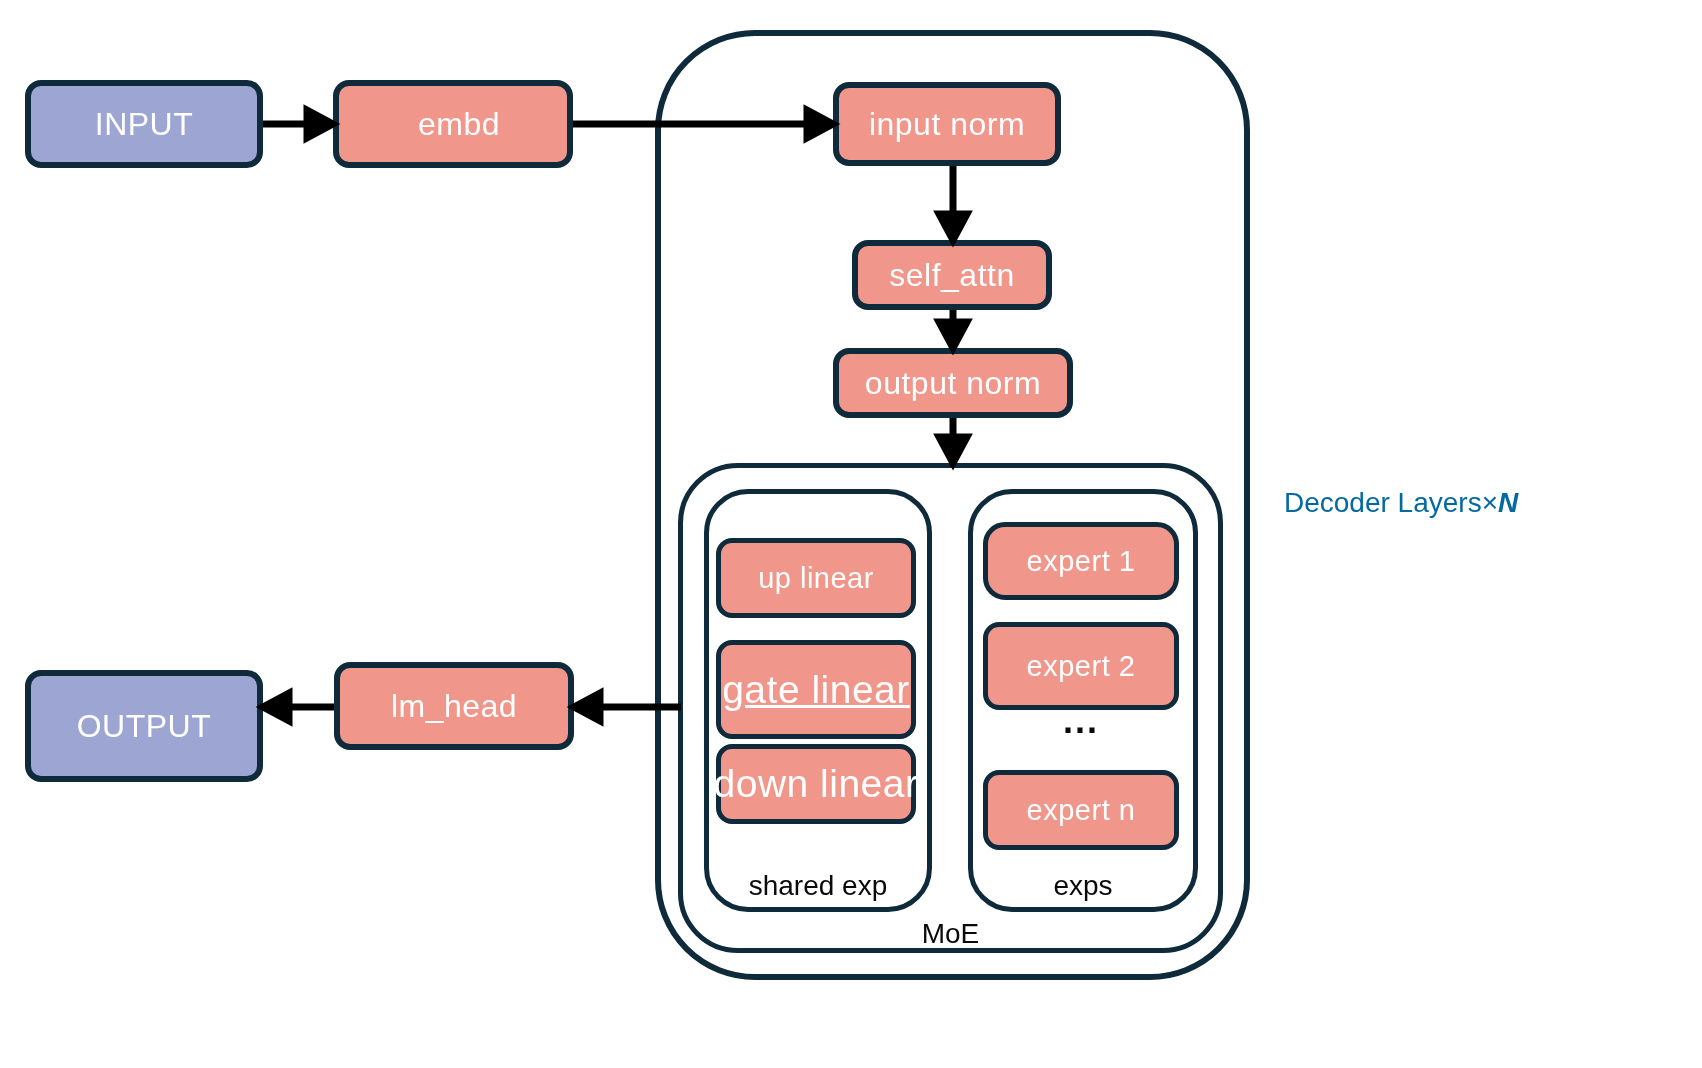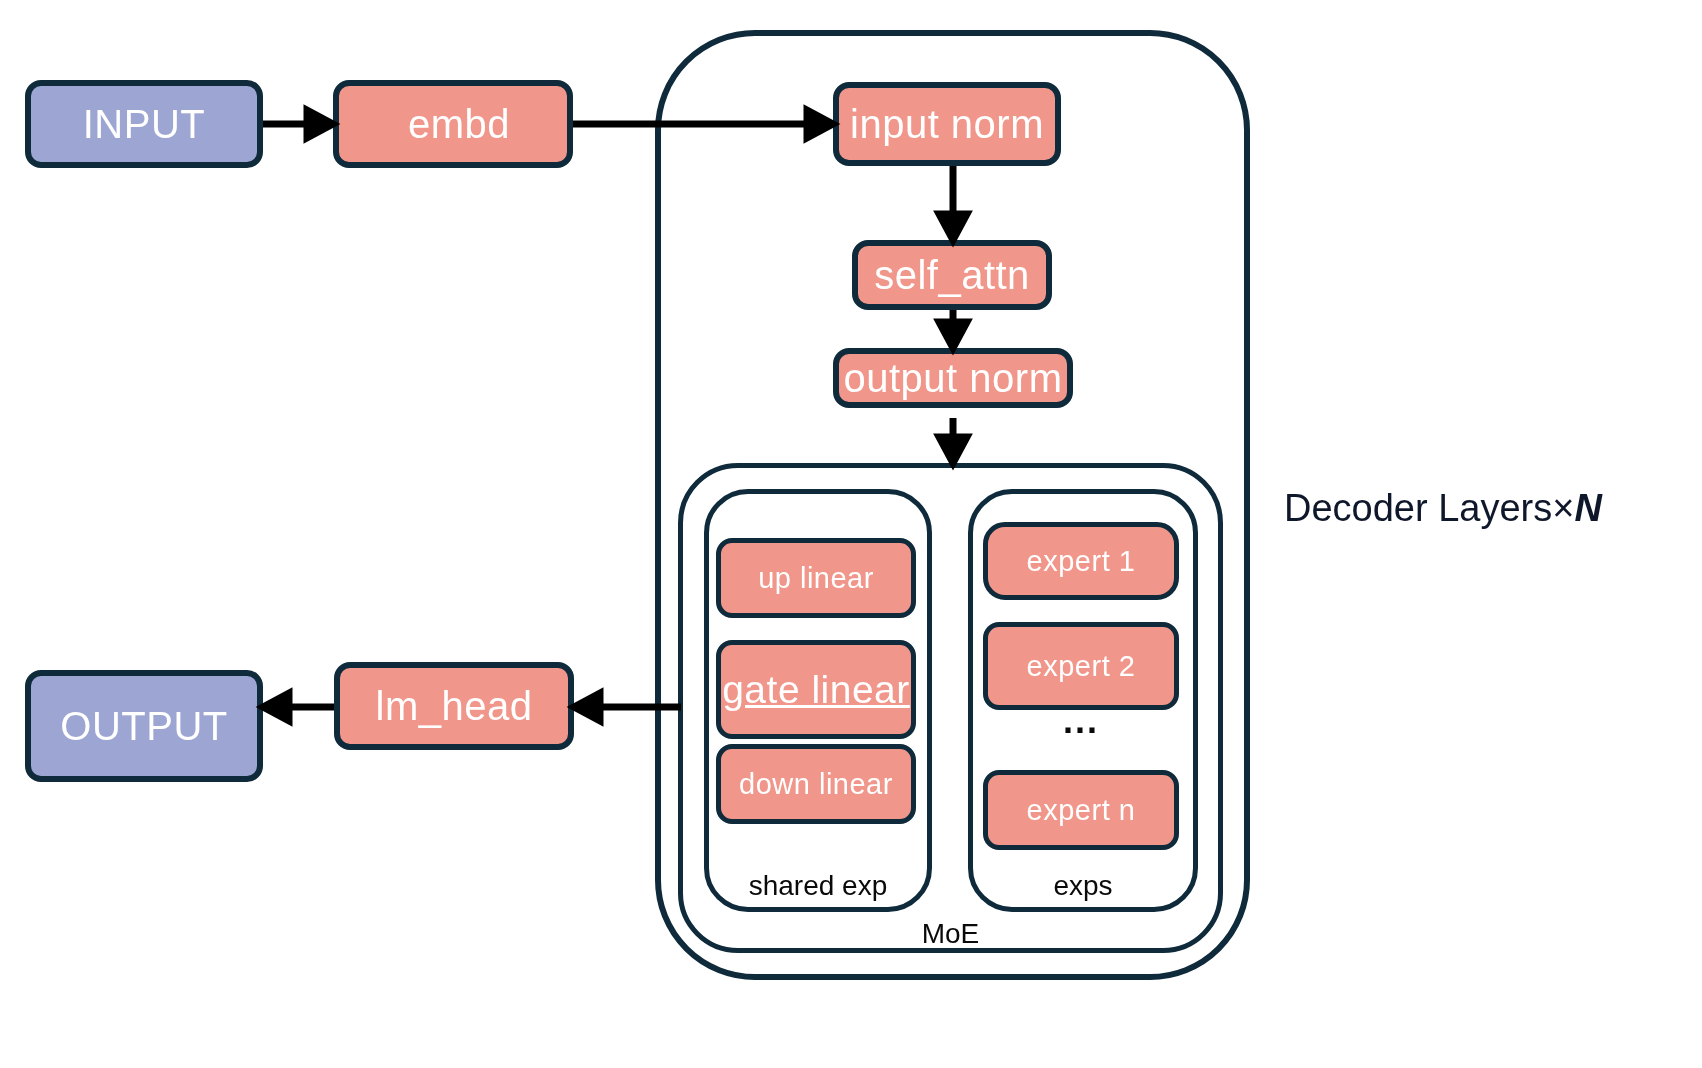--- a/index.html
+++ b/index.html
@@ -9,21 +9,21 @@
     width:1702px;height:1068px;
     background:#ffffff;
     overflow:hidden;
   }
   .node{
     position:absolute;
     display:flex;align-items:center;justify-content:center;
     border:6px solid #0e2a3b;
     border-radius:16px;
     color:#ffffff;
-    font-size:40px;
+    font-size:32px;
     letter-spacing:0.5px;
     box-sizing:border-box;
     white-space:nowrap;
   }
   .salmon{background:#f0968a;}
   .purple{background:#9da6d2;}
   .group{
     position:absolute;
     border:6px solid #0e2a3b;
     box-sizing:border-box;
@@ -40,22 +40,22 @@
   .dots{
     position:absolute;
     color:#0a0a0a;
     font-size:36px;
     font-weight:bold;
     letter-spacing:2px;
     text-align:center;
   }
   .decoder-caption{
     position:absolute;
-    color:#0f172a;
-    font-size:38px;
+    color:#0369a1;
+    font-size:28px;
     white-space:nowrap;
   }
   .decoder-caption .n-italic{
     font-style:italic;
     font-weight:bold;
   }
   svg.arrows{
     position:absolute;left:0;top:0;
     pointer-events:none;
   }
@@ -82,33 +82,33 @@
     </div>
 
   <div class="node salmon" style="left:833px;top:82px;width:228px;height:84px;">
       <span>input norm</span>
     </div>
 
   <div class="node salmon" style="left:852px;top:240px;width:200px;height:70px;">
       <span>self_attn</span>
     </div>
 
-  <div class="node salmon" style="left:833px;top:348px;width:240px;height:60px;">
+  <div class="node salmon" style="left:833px;top:348px;width:240px;height:70px;">
       <span>output norm</span>
     </div>
 
   <div class="node salmon" style="left:716px;top:538px;width:200px;height:80px;border-width:5px;font-size:29px;">
       <span>up linear</span>
     </div>
 
   <div class="node salmon" style="left:716px;top:640px;width:200px;height:99px;border-width:5px;font-size:39px;text-decoration:underline;">
       <span>gate linear</span>
     </div>
 
-  <div class="node salmon" style="left:716px;top:744px;width:200px;height:80px;border-width:5px;font-size:29px;justify-content:center;">
+  <div class="node salmon" style="left:716px;top:744px;width:200px;height:80px;border-width:5px;font-size:39px;justify-content:center;">
       <span>down linear</span>
     </div>
 
   <div class="node salmon" style="left:983px;top:522px;width:196px;height:78px;border-width:5px;font-size:29px;border-radius:22px;">
       <span>expert 1</span>
     </div>
 
   <div class="node salmon" style="left:983px;top:622px;width:196px;height:88px;border-width:5px;font-size:29px;">
       <span>expert 2</span>
     </div>

